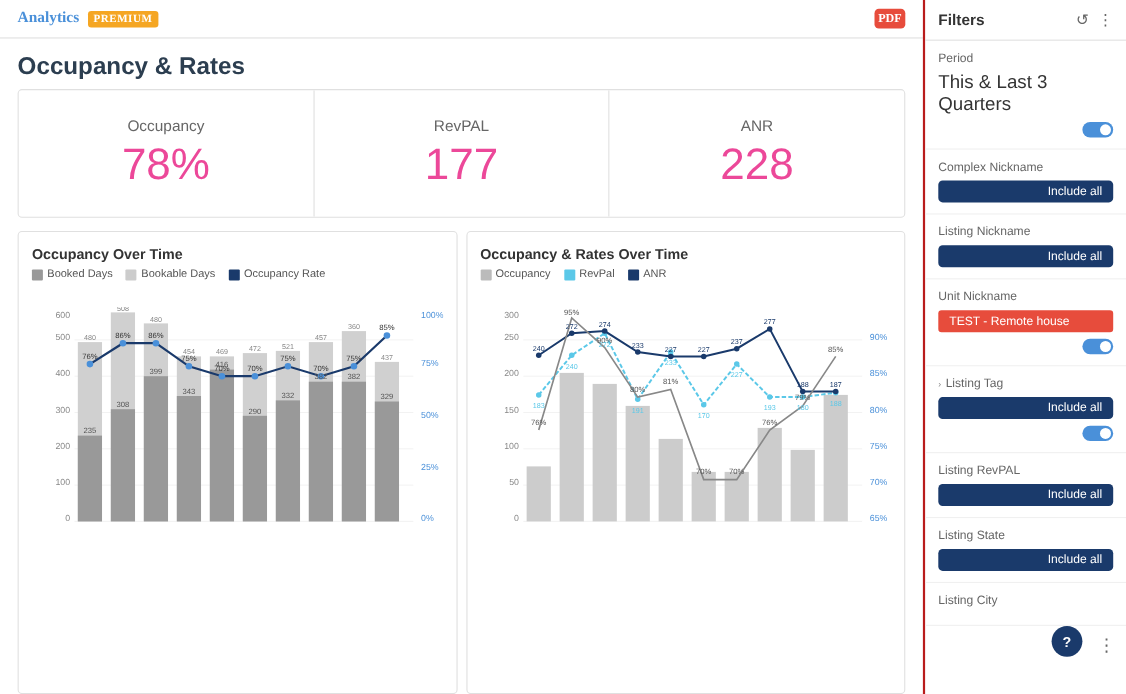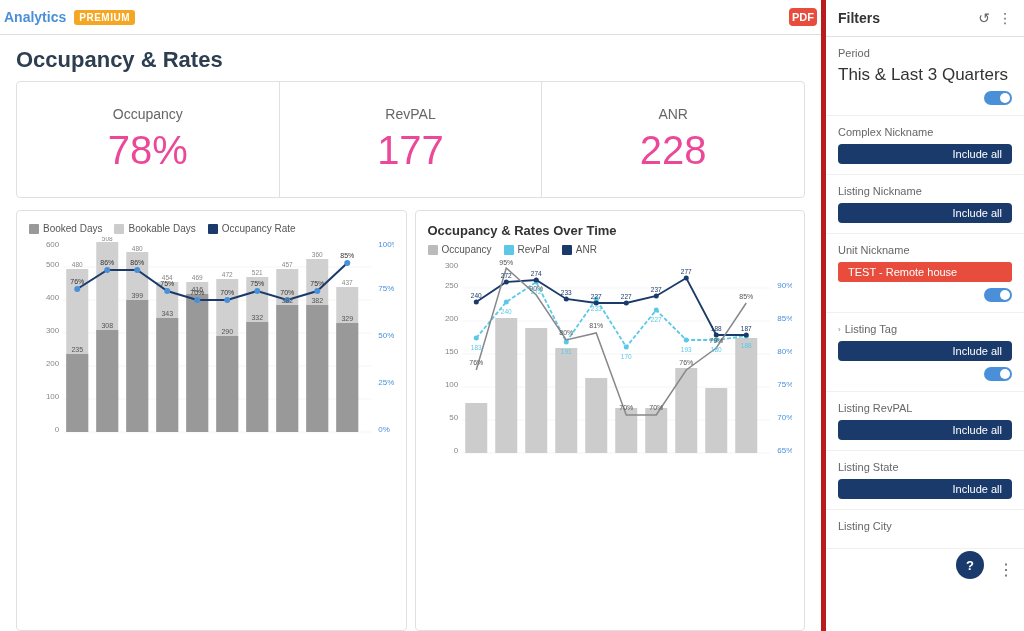--- a/index.html
+++ b/index.html
@@ -1,46 +1,46 @@
 <!DOCTYPE html>
 <html><head>
   <meta charset="utf-8">
   <style>
     * { box-sizing: border-box; margin: 0; padding: 0; }
     body { font-family: -apple-system, BlinkMacSystemFont, 'Segoe UI', sans-serif; background: #f0f0f0; display: flex; width: 1024px; height: 631px; overflow: hidden; }
     
     .main-content { flex: 1; background: #fff; display: flex; flex-direction: column; overflow: hidden; }
     
-    .top-bar { display: flex; align-items: center; justify-content: space-between; padding: 8px 4px; border-bottom: 1px solid #e0e0e0; background: #fff; }
+    .top-bar { display: flex; align-items: center; justify-content: space-between; padding: 8px 16px; border-bottom: 1px solid #e0e0e0; background: #fff; font-family: Liberation Serif, serif; }
     .top-bar-left { display: flex; align-items: center; gap: 8px; }
     .analytics-title { font-size: 14px; color: #4a90d9; font-weight: 600; }
     .premium-badge { background: #f5a623; color: #fff; font-size: 10px; font-weight: 700; padding: 2px 5px; border-radius: 3px; letter-spacing: 0.5px; }
     .pdf-icon { width: 28px; height: 18px; background: #e74c3c; border-radius: 4px; display: flex; align-items: center; justify-content: center; color: #fff; font-size: 11px; font-weight: 700; cursor: pointer; }
     
     .page-title { font-size: 22px; font-weight: 600; color: #2c3e50; padding: 12px 16px 8px; }
     
     .metrics-row { display: flex; gap: 0; border: 1px solid #e0e0e0; margin: 0 16px 12px; border-radius: 4px; overflow: hidden; }
     .metric-card { flex: 1; padding: 24px 16px; text-align: center; border-right: 1px solid #e0e0e0; }
     .metric-card:last-child { border-right: none; }
     .metric-label { font-size: 14px; color: #666; margin-bottom: 6px; }
     .metric-value { font-size: 40px; font-weight: 300; color: #ec4899; }
     
     .charts-row { display: flex; gap: 0; padding: 0 16px; flex: 1; overflow: hidden; }
     .chart-container { flex: 1; border: 1px solid #e0e0e0; border-radius: 4px; padding: 12px; margin-right: 8px; overflow: hidden; }
     .chart-container:last-child { margin-right: 0; }
     .chart-title { font-size: 13px; font-weight: 600; color: #333; margin-bottom: 6px; }
-    .chart-legend { display: flex; gap: 12px; margin-bottom: 3px; flex-wrap: wrap; }
+    .chart-legend { display: flex; gap: 12px; margin-bottom: 24px; flex-wrap: wrap; }
     .legend-item { display: flex; align-items: center; gap: 4px; font-size: 10px; color: #555; }
     .legend-dot { width: 10px; height: 10px; border-radius: 1px; }
     
     .chart-area { position: relative; height: 200px; }
     svg { width: 100%; height: 100%; }
     
     
-    .filters-panel { width: 203px; background: #fff; border-left: 5px solid #b91c1c; display: flex; flex-direction: column; overflow-y: auto; padding-bottom: 24px; }
+    .filters-panel { width: 185px; background: #fff; border-left: 2px solid #b91c1c; display: flex; flex-direction: column; overflow-y: auto; padding-bottom: 24px; }
     .filters-header { display: flex; align-items: center; justify-content: space-between; padding: 10px 12px; border-bottom: 1px solid #e0e0e0; }
     .filters-title { font-size: 14px; font-weight: 600; color: #333; }
     .filters-icons { display: flex; gap: 8px; align-items: center; }
     .filter-icon-btn { background: none; border: none; cursor: pointer; color: #666; font-size: 14px; }
     
     .filter-section { padding: 10px 12px; border-bottom: 1px solid #f0f0f0; }
     .filter-section-title { font-size: 11px; color: #666; margin-bottom: 6px; font-weight: 500; }
     .filter-value { font-size: 17px; color: #333; margin-bottom: 4px; }
     .include-all-btn { background: #1a3a6b; color: #fff; border: none; border-radius: 4px; font-size: 11px; padding: 4px 10px; cursor: pointer; width: 100%; text-align: right; }
     .include-all-btn.red-tag { background: #e74c3c; padding: 4px 10px; border-radius: 3px; font-size: 11px; width: 100%; text-align: left; }
@@ -81,20 +81,21 @@
     </div>
     <div class="metric-card">
       <div class="metric-label">ANR</div>
       <div class="metric-value">228</div>
     </div>
   </div>
 
   <div class="charts-row">
 
     <div class="chart-container">
+      <div class="chart-title">Occupancy Over Time</div>
       <div class="chart-legend">
         <div class="legend-item">
           <div class="legend-dot" style="background:#999;"></div>
           <span>Booked Days</span>
         </div>
         <div class="legend-item">
           <div class="legend-dot" style="background:#ccc;"></div>
           <span>Bookable Days</span>
         </div>
         <div class="legend-item">

